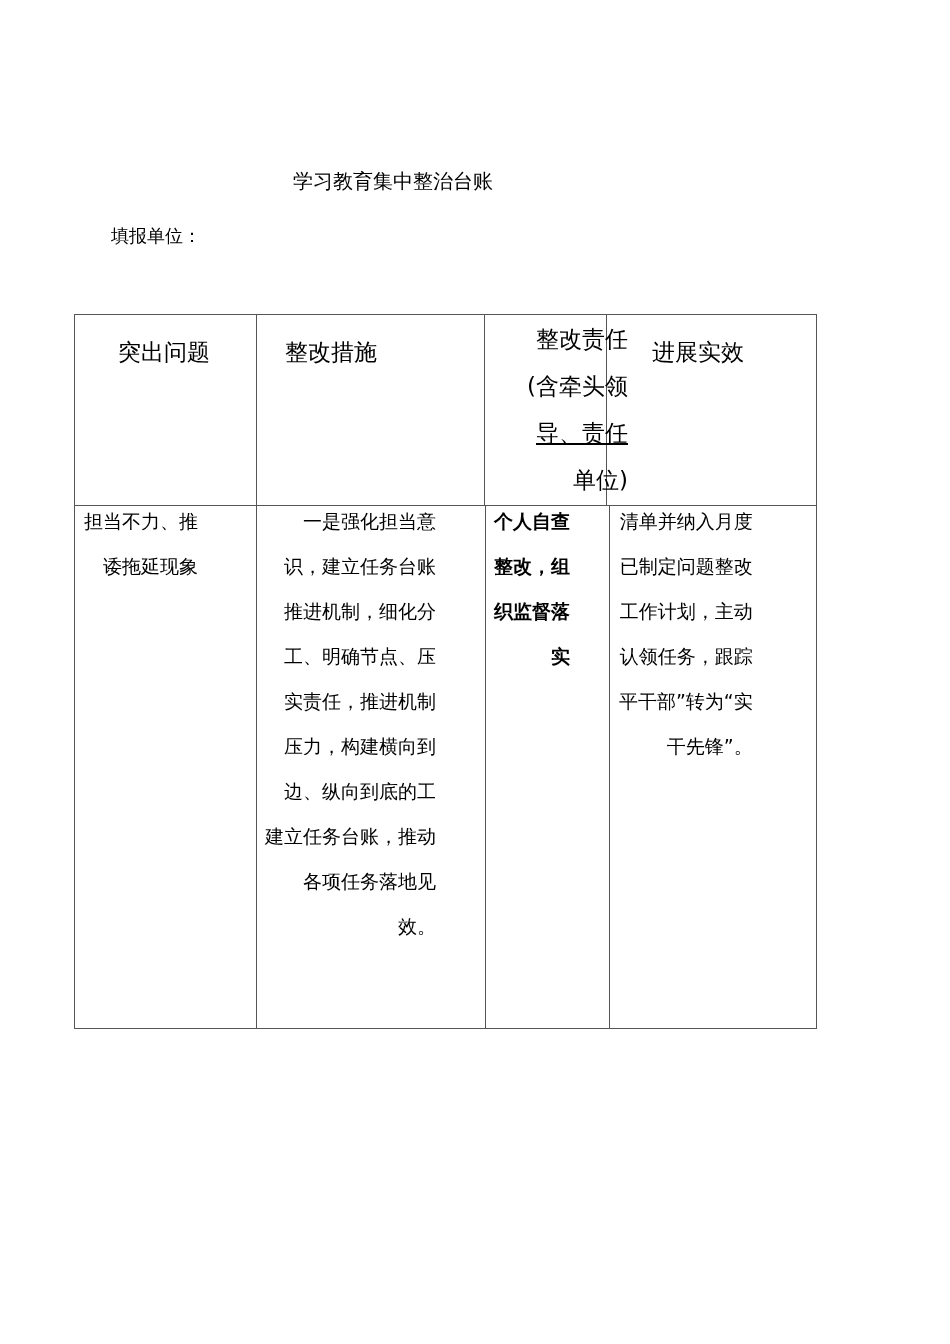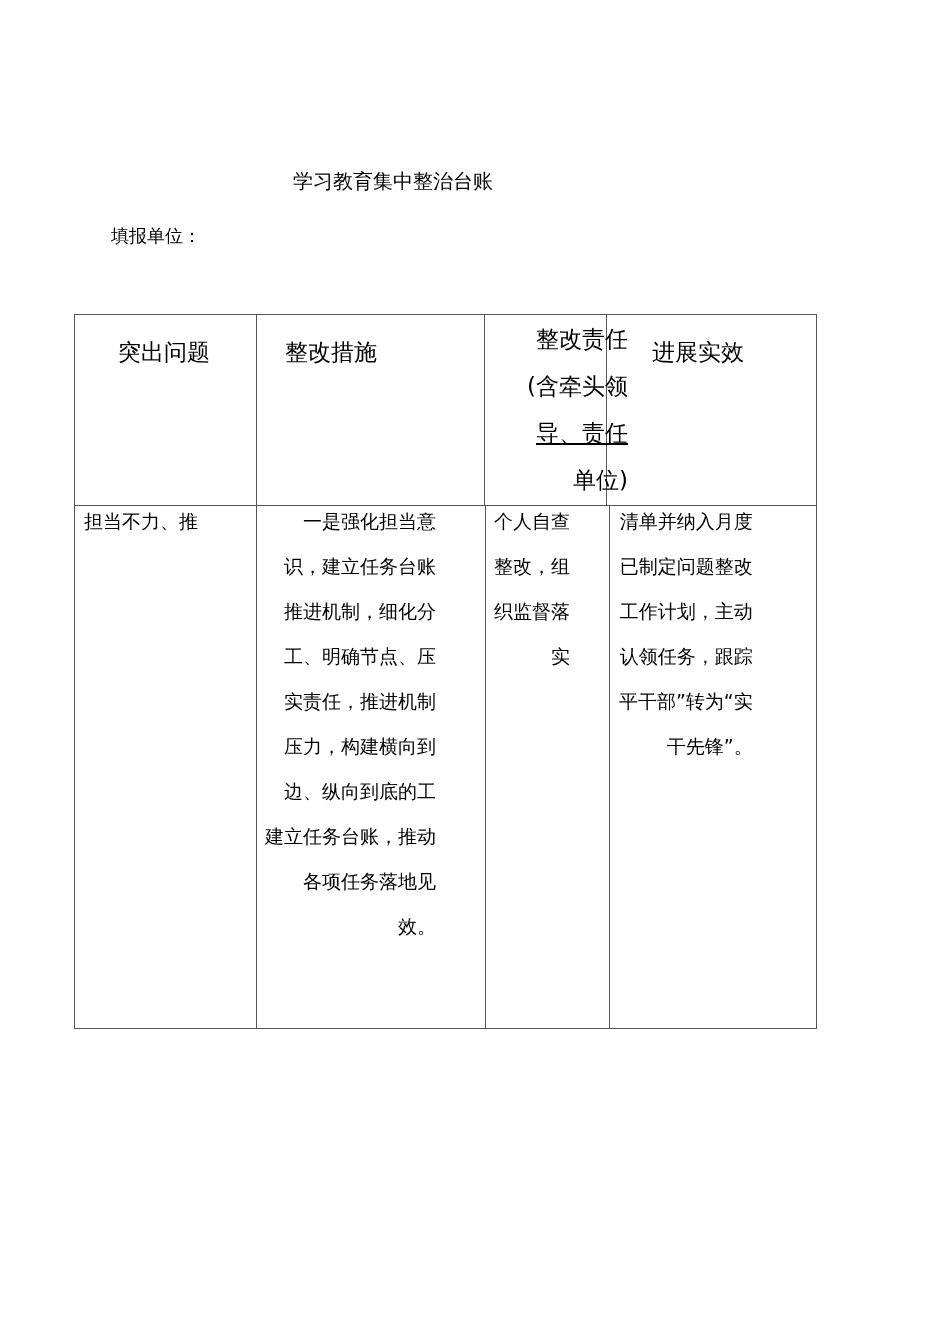--- a/index.html
+++ b/index.html
@@ -40,34 +40,35 @@
   <div class="cell hcell" style="left:411px;top:2px;line-height:47px;margin-left:36px;">
     <div>整改责任</div>
     <div style="padding-left:6px;">(含牵头领</div>
     <div style="padding-left:6px;text-decoration:underline;">导、责任</div>
     <div style="padding-left:6px;">单位)</div>
   </div>
   <div class="cell hcell" style="left:578px;top:16px;">进展实效</div>
 
   <div class="cell" style="left:10px;top:185px;">
     <div>担当不力、推</div>
+    <div>诿拖延现象</div>
   </div>
   <div class="cell" style="left:191px;top:185px;">
     <div>一是强化担当意</div>
     <div>识，建立任务台账</div>
     <div>推进机制，细化分</div>
     <div>工、明确节点、压</div>
     <div>实责任，推进机制</div>
     <div>压力，构建横向到</div>
     <div>边、纵向到底的工</div>
     <div>建立任务台账，推动</div>
     <div>各项任务落地见</div>
     <div>效。</div>
   </div>
-  <div class="cell" style="left:420px;top:185px;">
+  <div class="cell" style="left:420px;top:185px;font-weight:bold;">
     <div>个人自查</div>
     <div>整改，组</div>
     <div>织监督落</div>
     <div>实</div>
   </div>
   <div class="cell" style="left:545px;top:185px;">
     <div>清单并纳入月度</div>
     <div>已制定问题整改</div>
     <div>工作计划，主动</div>
     <div>认领任务，跟踪</div>

